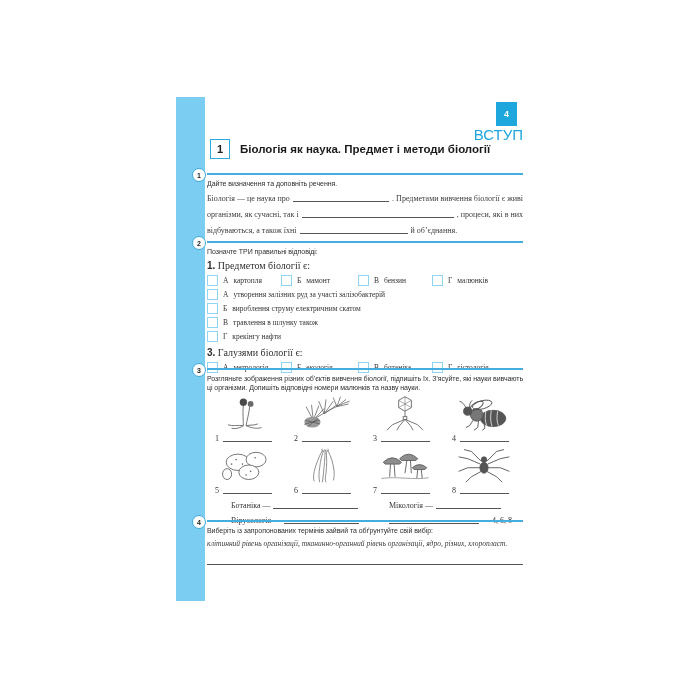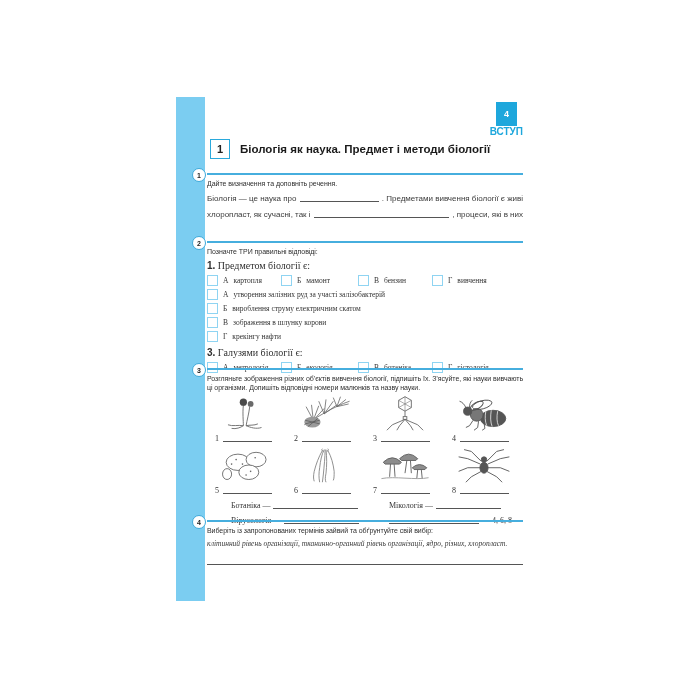--- a/index.html
+++ b/index.html
@@ -2,33 +2,33 @@
 <html><head>
 <meta charset="utf-8">
 <style>
   html,body{margin:0;padding:0;}
   body{width:700px;height:700px;background:#ffffff;position:relative;
        font-family:"Liberation Sans",sans-serif;overflow:hidden;}
   .page{position:absolute;left:170px;top:93px;width:364px;height:514px;background:#fff;}
   .sidebar{position:absolute;left:6px;top:4px;width:29px;height:504px;background:#7bcdf1;}
   .pagenum{position:absolute;left:326px;top:9px;width:21px;height:24px;background:#1ea7dc;
            color:#fff;font-weight:bold;font-size:9px;display:flex;align-items:center;justify-content:center;}
-  .section-label{position:absolute;right:11px;top:33px;color:#1ea7dc;font-weight:bold;font-size:10px;}
+  .section-label{position:absolute;right:11px;top:33px;color:#1ea7dc;font-weight:normal;font-size:15px;}
   .title-row{position:absolute;left:40px;top:46px;height:20px;display:flex;align-items:center;}
   .title-box{width:18px;height:18px;border:1.2px solid #2aa9dc;display:flex;align-items:center;
              justify-content:center;font-weight:bold;font-size:11px;color:#222;background:#fff;}
   .title-text{margin-left:10px;font-weight:bold;font-size:11.5px;color:#1b1b1b;white-space:nowrap;text-align:center;}
 
   .ex{position:absolute;left:37px;width:316px;border-top:2px solid #46aede;}
   .ex1{top:80px}.ex2{top:148px}.ex3{top:275px}.ex4{top:427px}
   .exnum{position:absolute;left:-15px;top:-7px;width:12px;height:12px;background:#fff;
          border:1px solid #3fa9d9;border-radius:50%;font-size:7px;font-weight:bold;color:#222;
          display:flex;align-items:center;justify-content:center;}
   .instr{font-size:7px;color:#2e2e2e;margin-top:5px;letter-spacing:-0.05px;white-space:nowrap;}
-  .fill-line{display:flex;align-items:center;font-family:Liberation Sans, sans-serif;font-size:8px;
+  .fill-line{display:flex;align-items:center;font-family:Liberation Serif, serif;font-size:8px;
              color:#3a3a3a;margin-top:7px;height:9px;white-space:nowrap;}
   .blank{border-bottom:1px solid #555;height:1px;align-self:flex-end;margin:0 3px 1px;}
   .grow{flex:1;}
   .qhead{font-family:"Liberation Serif",serif;font-size:10px;color:#2f2f2f;margin-top:5px;white-space:nowrap;}
   .qhead .qnum{font-family:"Liberation Sans",sans-serif;font-weight:bold;}
   .optrow{display:grid;grid-template-columns:74px 77px 74px 1fr;margin-top:4px;}
   .opt,.vopt{display:flex;align-items:center;font-family:"Liberation Serif",serif;font-size:7.5px;color:#333;white-space:nowrap;}
   .vopt{margin-top:3px;}
   .cb{width:9px;height:9px;border:1.4px solid #8fd4f2;background:#fff;margin-right:5px;flex:none;}
   .letter{margin-right:5px;}
@@ -67,23 +67,28 @@
 
   <div class="ex ex1">
     <div class="exnum">1</div>
     <div class="instr">Дайте визначення та доповніть речення.</div>
     <div class="fill-line">
       <span>Біологія — це наука про</span>
       <span class="blank grow"></span>
       <span>. Предметами вивчення біології є живі</span>
     </div>
     <div class="fill-line">
-      <span>хлоропласт, як сучасні, так і</span>
+      <span>організми, як сучасні, так і</span>
       <span class="blank grow"></span>
       <span>, процеси, які в них</span>
+    </div>
+    <div class="fill-line">
+      <span>відбуваються, а також їхні</span>
+      <span class="blank" style="width:108px"></span>
+      <span>й об’єднання.</span>
     </div>
   </div>
 
   <div class="ex ex2">
     <div class="exnum">2</div>
     <div class="instr">Позначте ТРИ правильні відповіді:</div>
 
     <div class="qhead">
       <span class="qnum">1.</span>
       <span>Предметом біології є:</span>
@@ -100,38 +105,38 @@
         <span>мамонт</span>
       </div>
       <div class="opt">
         <span class="cb"></span>
         <span class="letter">В</span>
         <span>бензин</span>
       </div>
       <div class="opt">
         <span class="cb"></span>
         <span class="letter">Г</span>
-        <span>вивчення</span>
+        <span>малюнків</span>
       </div>
     </div>
 
     <div class="vopt">
       <span class="cb"></span>
       <span class="letter">А</span>
       <span>утворення залізних руд за участі залізобактерій</span>
     </div>
     <div class="vopt">
       <span class="cb"></span>
       <span class="letter">Б</span>
       <span>вироблення струму електричним скатом</span>
     </div>
     <div class="vopt">
       <span class="cb"></span>
       <span class="letter">В</span>
-      <span>зображення в шлунку корови</span>
+      <span>травлення в шлунку також</span>
     </div>
     <div class="vopt">
       <span class="cb"></span>
       <span class="letter">Г</span>
       <span>крекінгу нафти</span>
     </div>
 
     <div class="qhead">
       <span class="qnum">3.</span>
       <span>Галузями біології є:</span>

